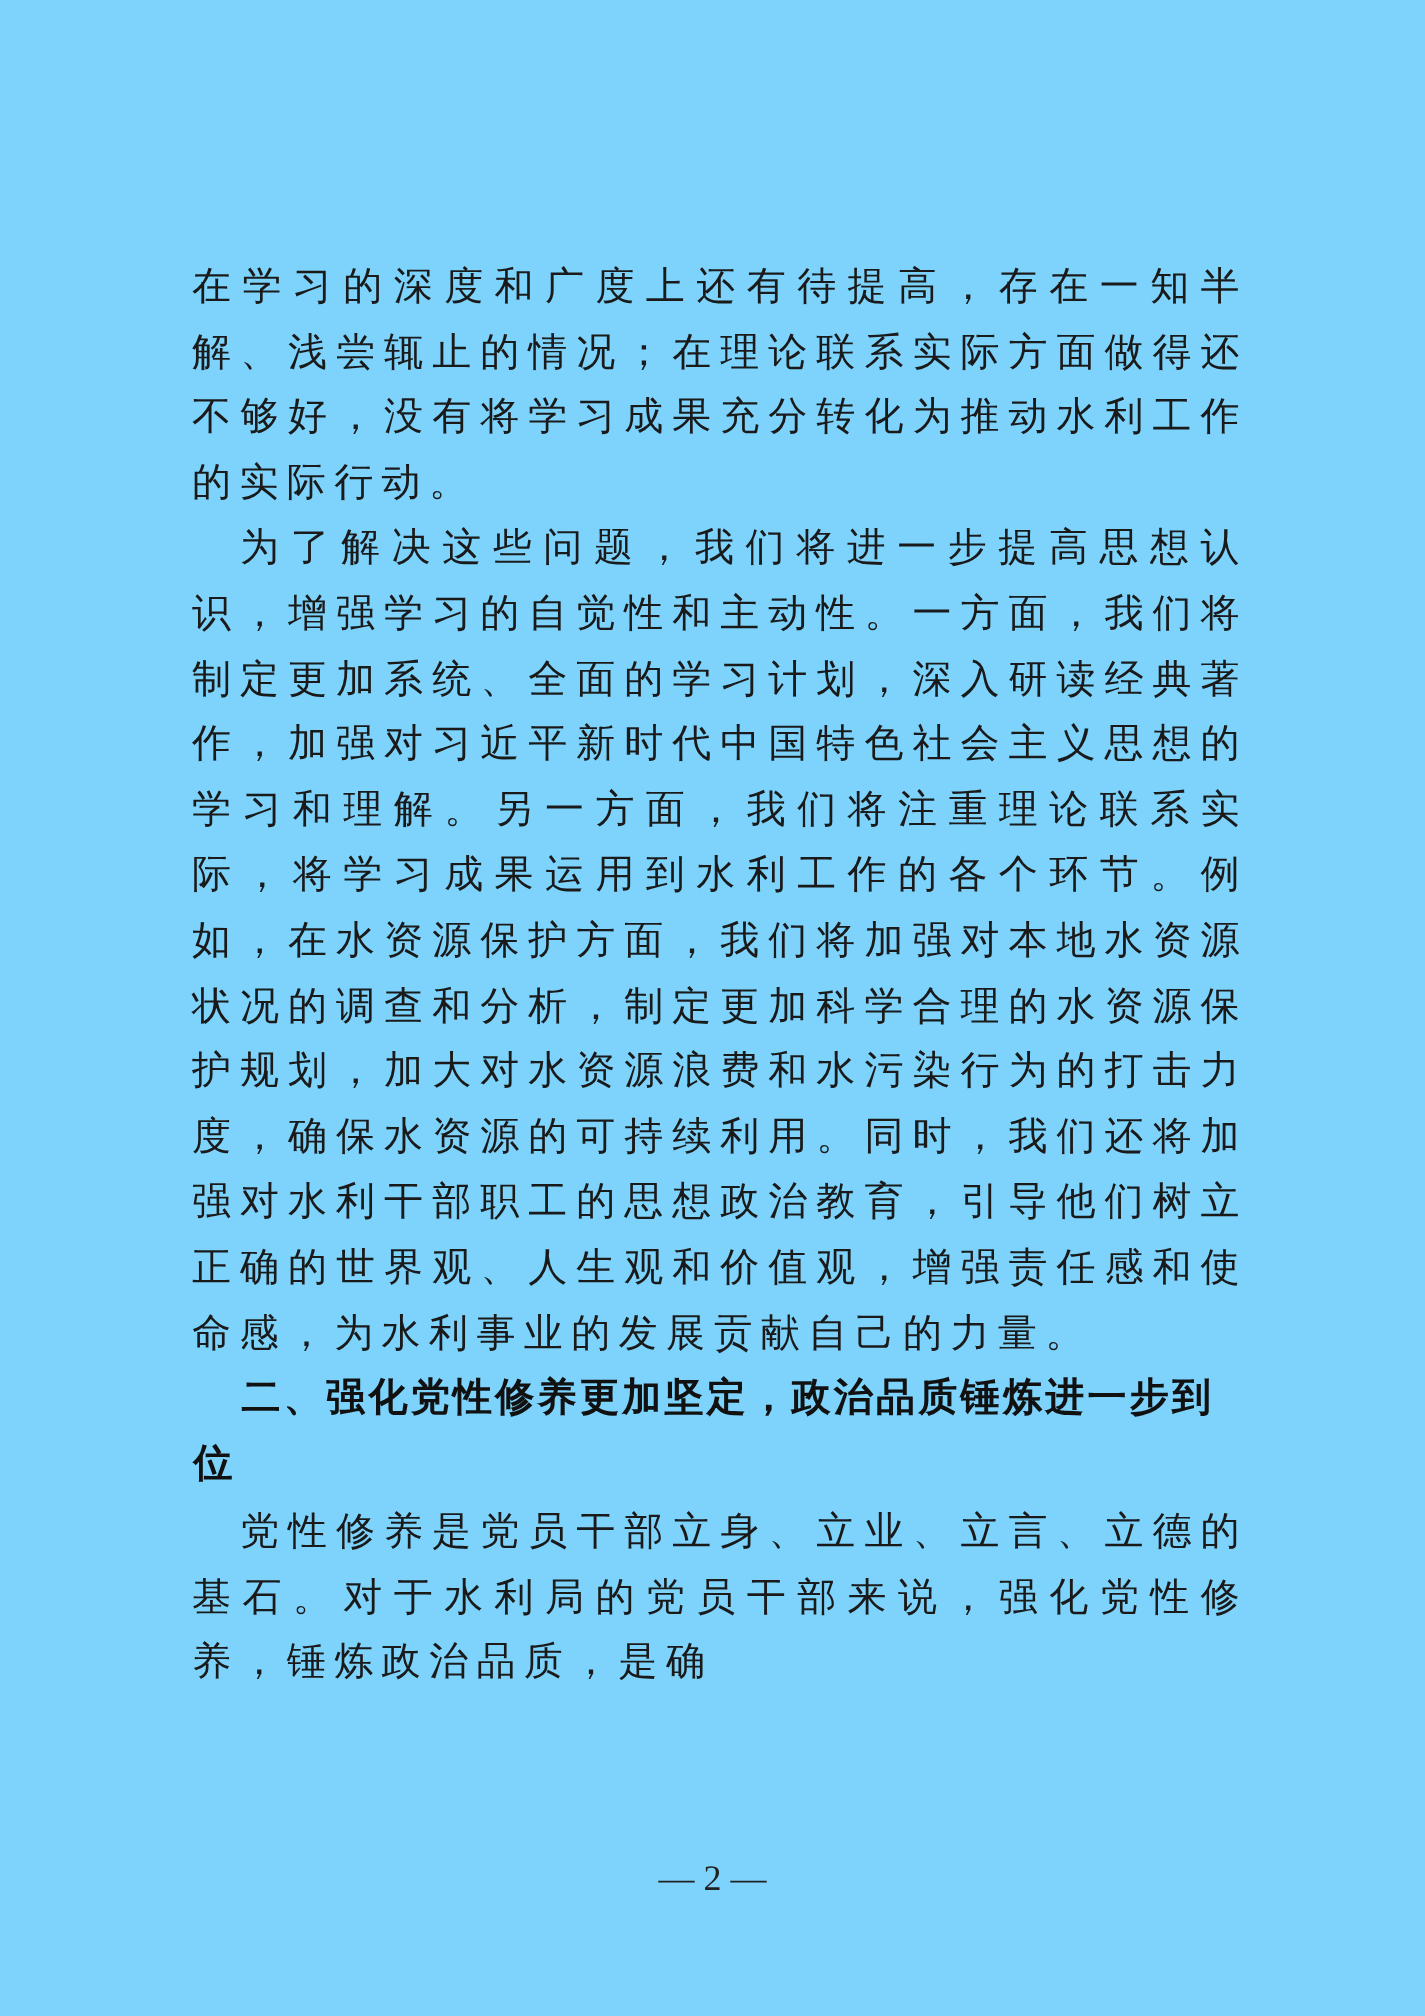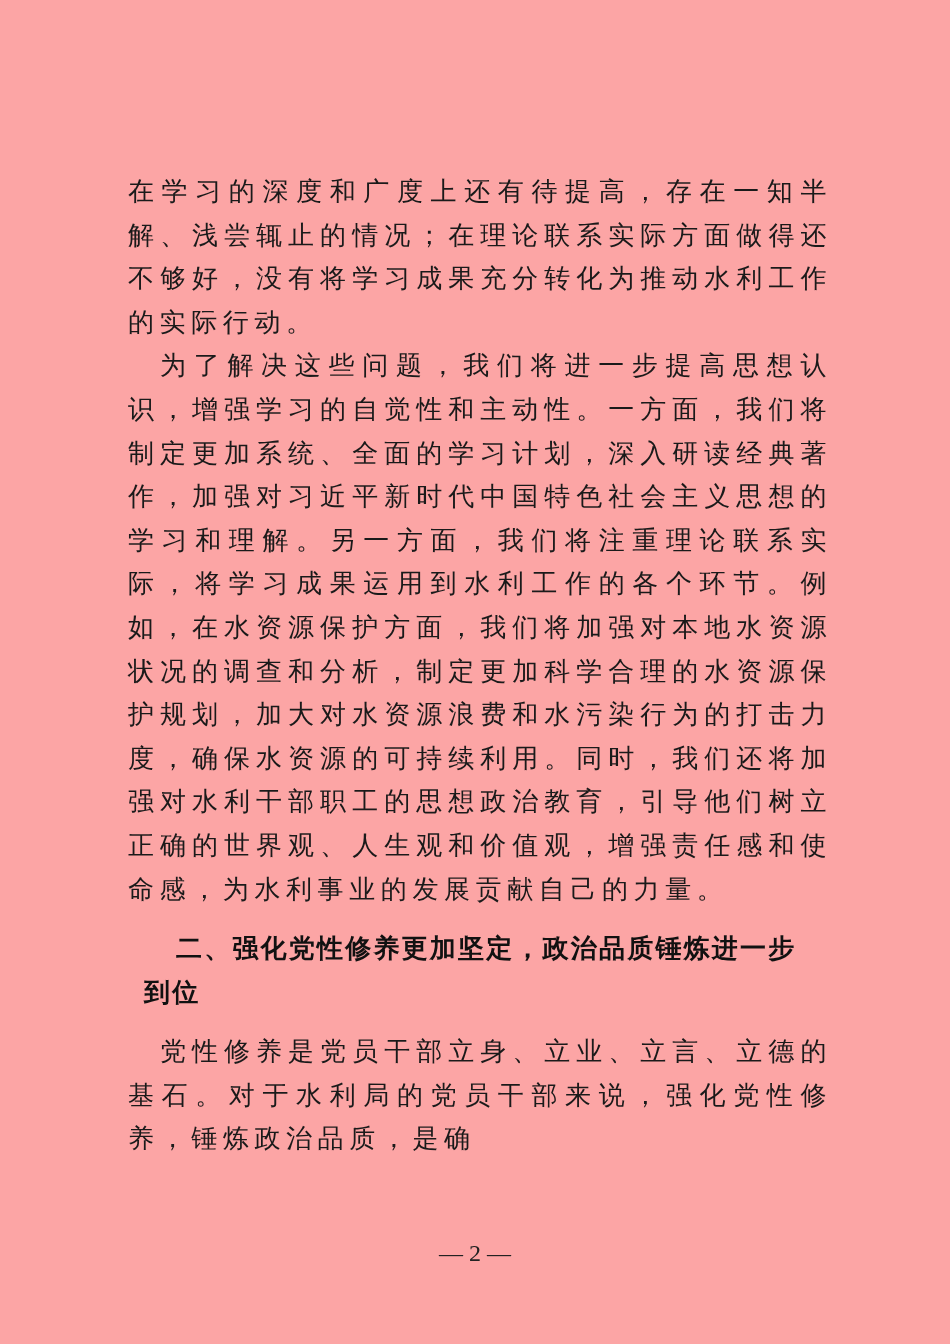--- a/index.html
+++ b/index.html
@@ -1,39 +1,39 @@
 <!DOCTYPE html>
 <html><head>
 <meta charset="utf-8">
 <style>
   html, body { margin: 0; padding: 0; background: #ffffff; }
   body { width: 950px; height: 1344px; position: relative; overflow: hidden; }
-  .page { position: absolute; left: 0; top: 0; width: 950px; height: 1344px; background: #fca5a5; }
+  .page { position: absolute; left: 0; top: 0; width: 950px; height: 1344px; background: #7dd3fc; }
   .body-text {
     position: absolute;
     left: 128px;
     top: 170px;
     width: 704px;
     font-family: "DejaVu Serif", "Liberation Serif", serif;
     font-size: 26px;
     line-height: 43.6px;
     color: #1a1a1a;
     letter-spacing: 5.6px;
   }
   .para {
     margin: 0;
     text-indent: 0;
     text-align: justify;
     text-align-last: left;
   }
   .para.indent { text-indent: 32px; }
   .heading {
-    margin: 16px;
+    margin: 1px;
     text-indent: 32px;
-    font-family: Liberation Sans, sans-serif;
+    font-family: Liberation Mono, monospace;
     font-weight: bold;
     letter-spacing: 2.2px;
     color: #111;
   }
   .page-number {
     position: absolute;
     left: 0; width: 950px;
     top: 1240px;
     text-align: center;
     font-family: "Liberation Serif", "DejaVu Serif", serif;

